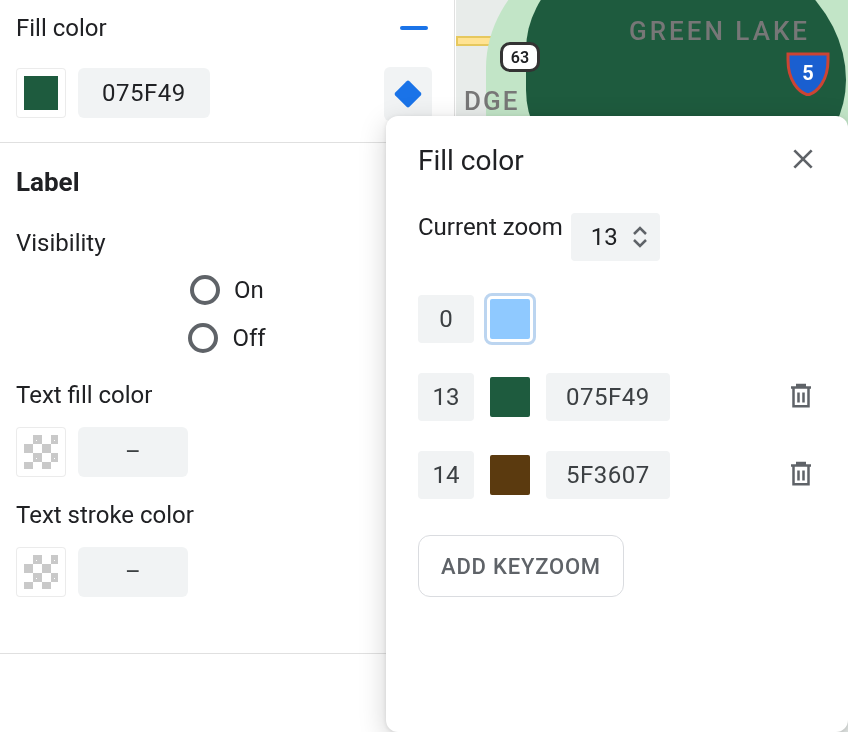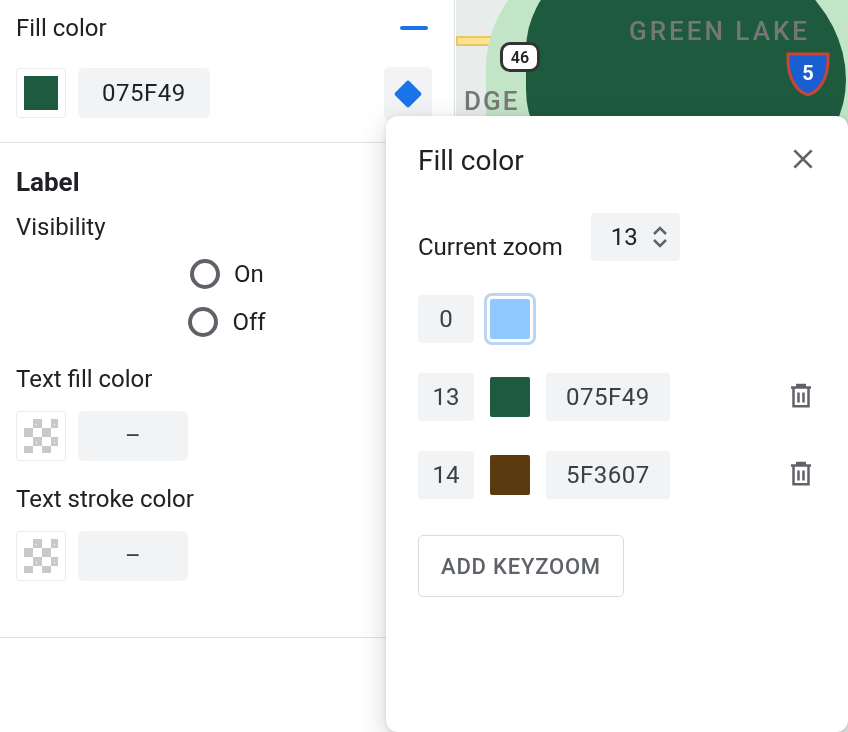--- a/index.html
+++ b/index.html
@@ -74,21 +74,21 @@
     font-size: 24px;
     font-weight: 400;
     height: 50px;
     display:flex;align-items:center;justify-content:center;
     border-radius: 6px;
     padding: 0 24px;
     letter-spacing: 0.5px;
   }
   .divider { border-top: 1px solid #e0e0e0; }
   .label-section { padding: 24px 16px 32px; }
-  .label-title { font-size: 26px; font-weight: 700; margin-bottom: 16px; }
+  .label-title { font-size: 26px; font-weight: 700; margin-bottom: 32px; }
   .sub-label { font-size: 24px; font-weight: 400; margin-bottom: 18px; }
   .radio-row { display:flex; gap:18px; align-items:center; margin-bottom: 28px; flex-direction: column;}
   .radio-item { display:flex; align-items:center; gap:14px; }
   .radio-circle {
     width: 30px; height:30px; border:4px solid #5f6368; border-radius:50%;
   }
   .radio-text { font-size: 24px; font-weight: 400; }
 
   .diamond-btn {
     position:absolute;
@@ -176,21 +176,21 @@
     padding: 28px 32px;
   }
   .popup-header {
     display:flex; align-items:center; justify-content:space-between;
     margin-bottom: 36px;
   }
   .popup-title { font-size: 28px; font-weight:400;}
   .close-x { color:#5f6368; cursor:pointer; }
   .close-x svg { width:26px; height:26px; stroke:#5f6368; stroke-width:2.5; }
 
-  .zoom-row { display:flex; align-items:flex-end; gap:28px; margin-bottom: 34px;}
+  .zoom-row { display:flex; align-items:flex-start; gap:8px; margin-bottom: 34px;}
   .zoom-label { font-size: 24px; }
   .zoom-box {
     background:#f1f3f4; border-radius:4px; height:48px; padding:0 12px 0 20px;
     display:flex; align-items:center; gap:14px; font-size:24px;
   }
   .stepper { display:flex; flex-direction:column; gap:0; }
   .stepper svg { width:16px; height:12px; fill:none; stroke:#5f6368; stroke-width:2.5; }
 
   .kz-row {
     display:flex; align-items:center; gap:12px; margin-bottom: 30px;
@@ -209,21 +209,21 @@
     margin-left:4px;
   }
   .kz-row .spacer { flex:1; }
   .trash { cursor:pointer; }
   .trash svg { width:30px; height:30px; stroke:#5f6368; fill:none; stroke-width:2;}
   .sel { outline:3px solid #bcd5f0; outline-offset:3px; }
 
   .add-btn {
     margin-top: 6px;
     border:1px solid #dadce0;
-    border-radius:5px;
+    border-radius:12px;
     height:62px;
     padding: 0 22px;
     display:inline-flex;align-items:center;justify-content:center;
     font-size:22px; font-weight:500; letter-spacing:0.8px;
     color:#5f6368;
     cursor:pointer;
   }
 </style>
 </head>
 <body>
@@ -285,21 +285,21 @@
 
 <div class="map">
   <div class="road h" style="top:36px;"></div>
   <div class="road h" style="top:140px;"></div>
   <div class="road v" style="left:68px;"></div>
   <div class="road v" style="right:40px;"></div>
   <div class="park"></div>
   <div class="lake"></div>
   <div class="map-label">GREEN LAKE</div>
   <div class="map-label2">DGE</div>
-  <div class="hwy99">46</div>
+  <div class="hwy99">63</div>
   <div class="i5">
     <svg viewBox="0 0 44 46">
         <path d="M2 4 H42 V10 C42 30 32 42 22 45 C12 42 2 30 2 10 Z" fill="#1a5fd0" stroke="#c43" stroke-width="3"></path>
         <text x="22" y="30" text-anchor="middle" fill="#fff" font-size="20" font-weight="700">5</text>
       </svg>
   </div>
   <div class="greenbar"></div>
 </div>
 
 <div class="popup">

